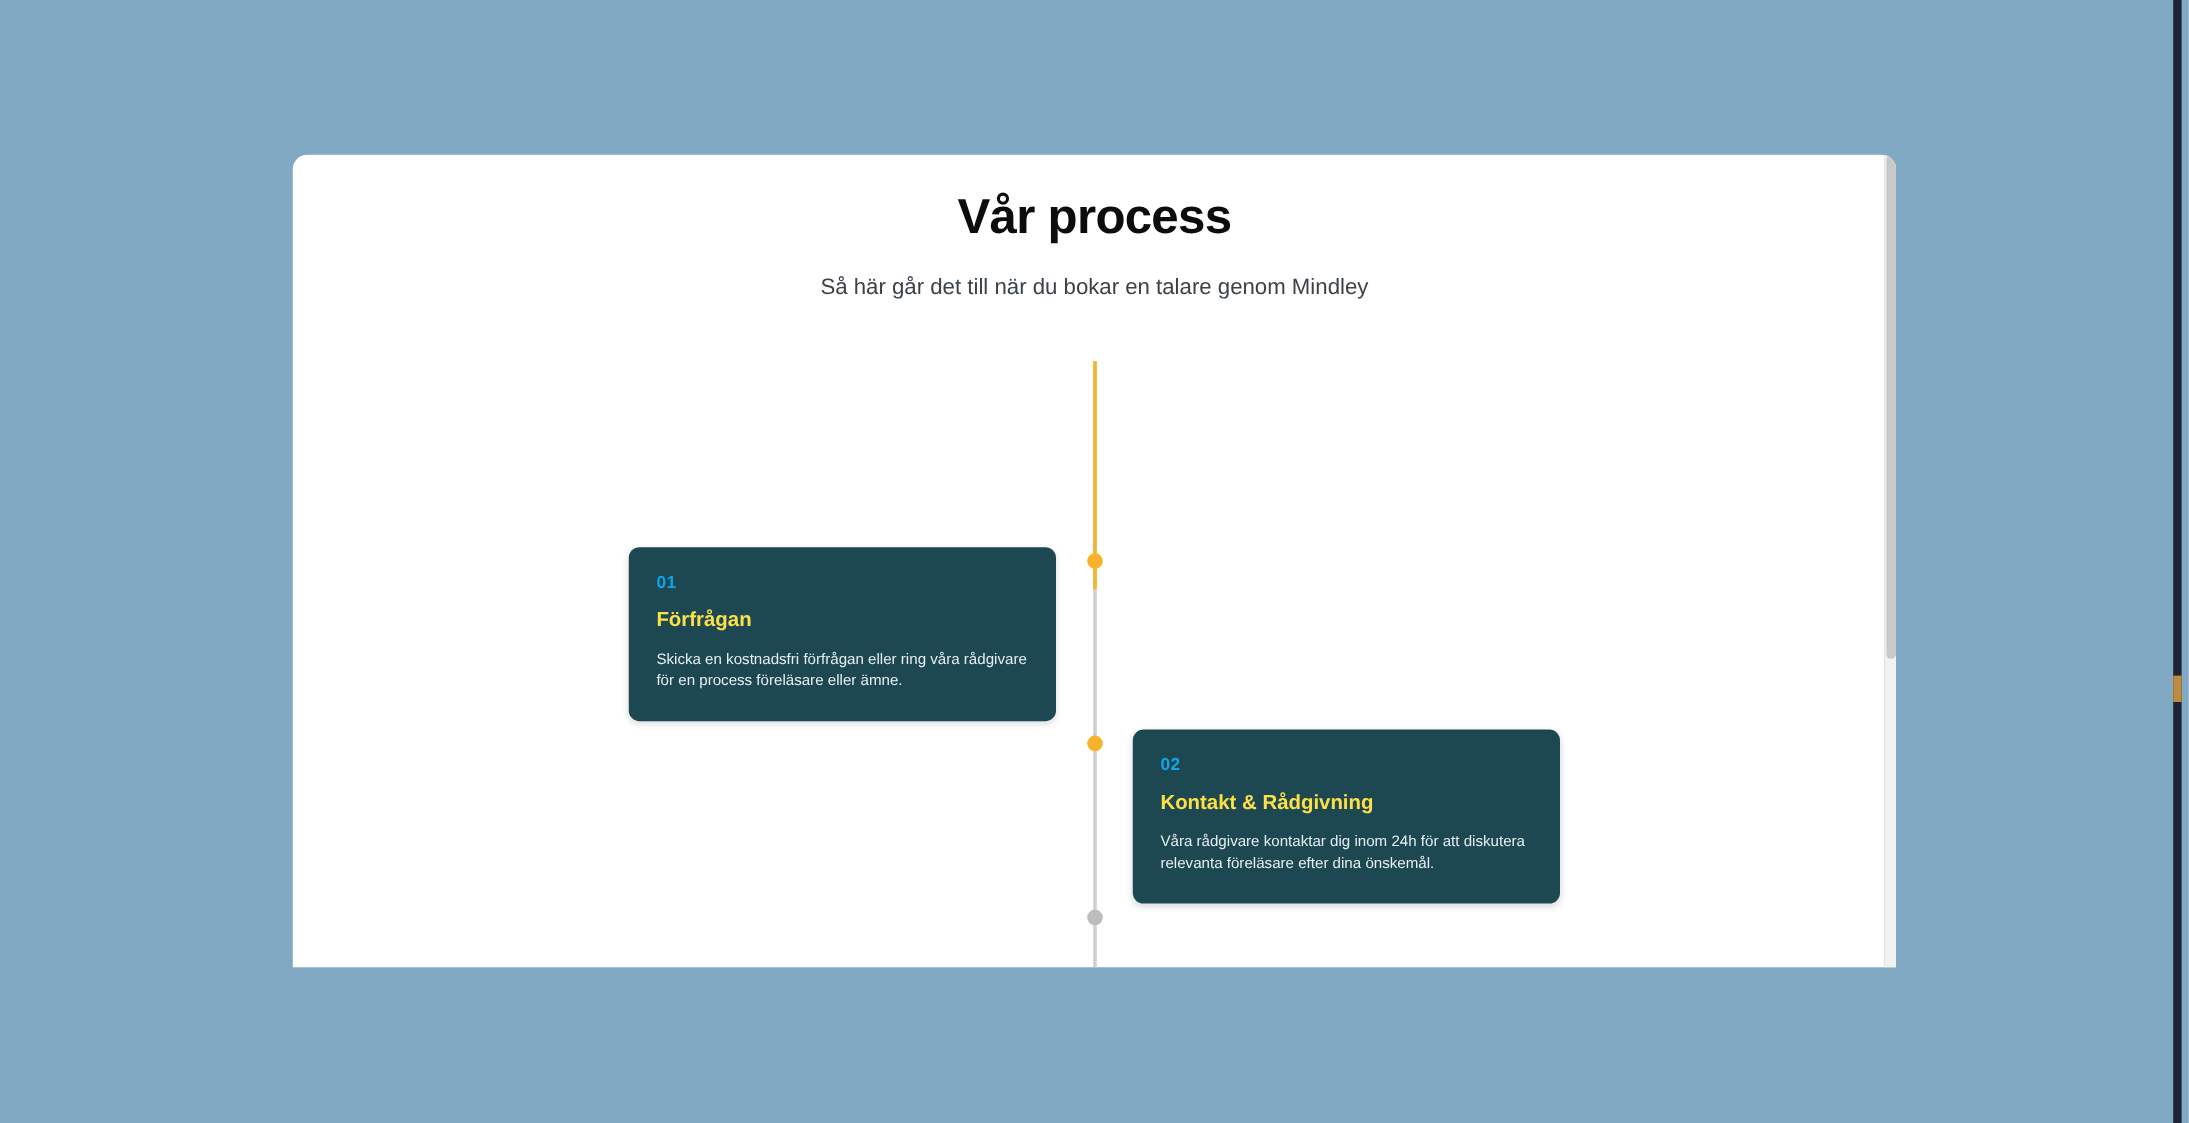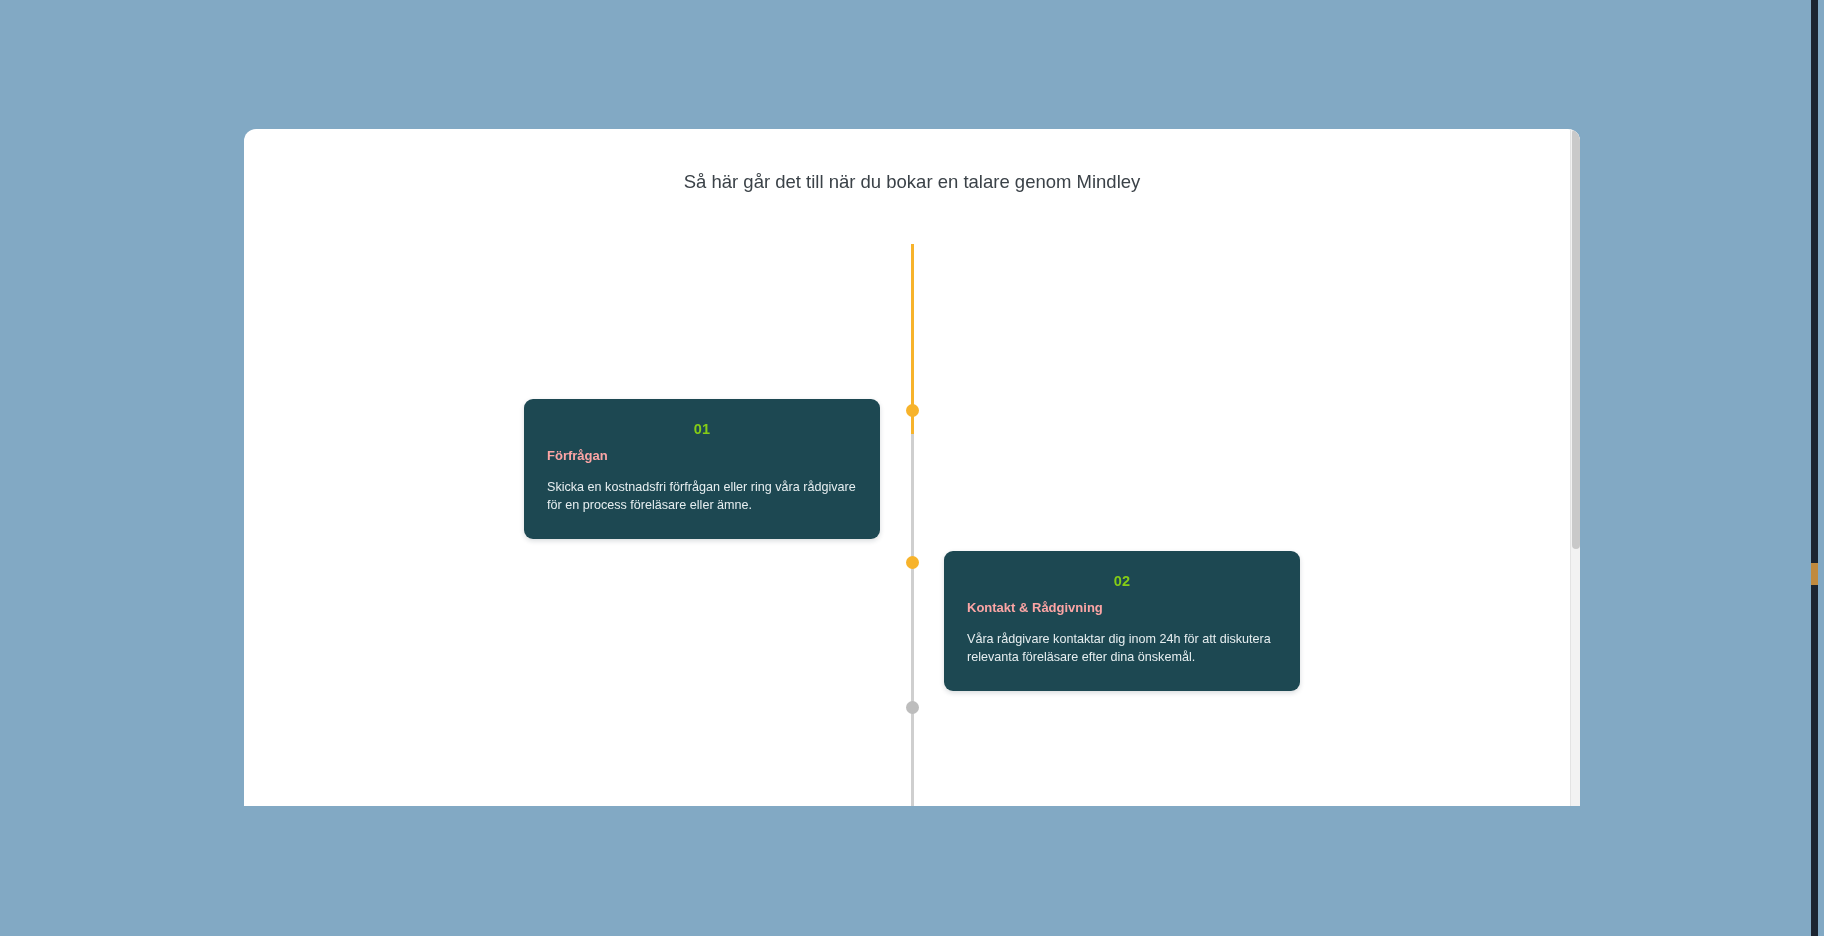--- a/index.html
+++ b/index.html
@@ -43,21 +43,21 @@
 
   .page-title {
     font-size: 41px;
     font-weight: 800;
     color: #0b0c0e;
     letter-spacing: -0.6px;
     line-height: 1.1;
   }
 
   .page-subtitle {
-    margin-top: 12px;
+    margin-top: 24px;
     font-size: 18.5px;
     font-weight: 400;
     color: #3b4248;
     line-height: 1.3;
   }
 
   
   .timeline {
     position: relative;
     margin-top: 50px;
@@ -114,31 +114,30 @@
   .step.left  { left: 280px; }
   .step.right { left: 700px; }
 
   .step.s1 { top: 155px; }
   .step.s2 { top: 307px; }
   .step.s3 { top: 452px; }
 
   .step-num {
     font-size: 14.5px;
     font-weight: 700;
-    color: #84cc16;
+    color: #0ea5e9;
     letter-spacing: 0.3px;
     line-height: 1.2;
-    text-align: center;
   }
 
   .step-title {
     margin-top: 10px;
-    font-size: 13px;
+    font-size: 17px;
     font-weight: 700;
-    color: #fca5a5;
+    color: #fde047;
     line-height: 1.25;
   }
 
   .step-desc {
     margin-top: 13px;
     font-size: 12.6px;
     font-weight: 400;
     color: #e6eef0;
     line-height: 1.48;
   }
@@ -183,20 +182,21 @@
     background: #c08a3e;
   }
 </style>
 </head>
 <body>
 
 <div class="panel-viewport">
   <div class="panel-scroll">
 
     <div class="section-head">
+      <h1 class="page-title">Vår process</h1>
       <p class="page-subtitle">Så här går det till när du bokar en talare genom Mindley</p>
     </div>
 
     <div class="timeline">
 
       <div class="timeline-axis"></div>
       <div class="timeline-axis-filled"></div>
 
       <div class="timeline-dot d1 is-active"></div>
       <div class="timeline-dot d2 is-active"></div>

